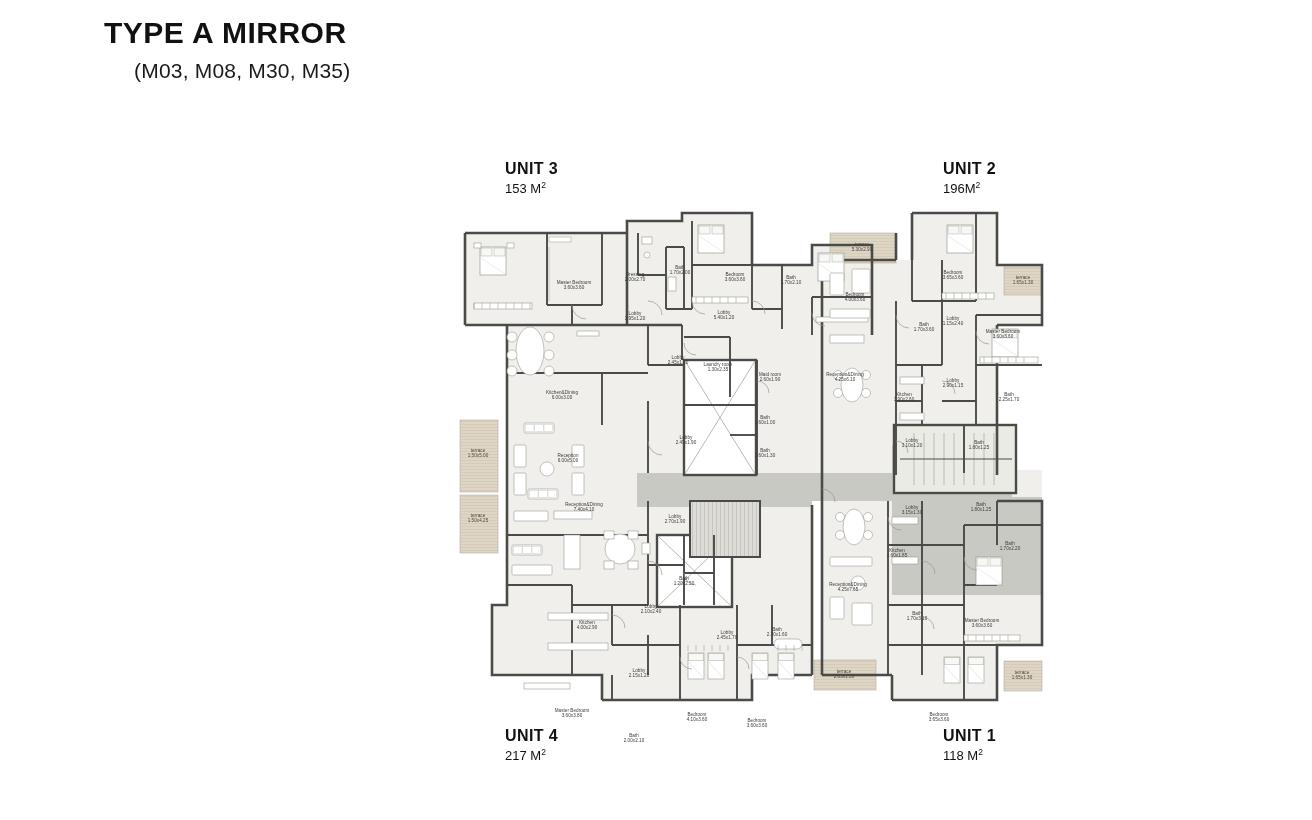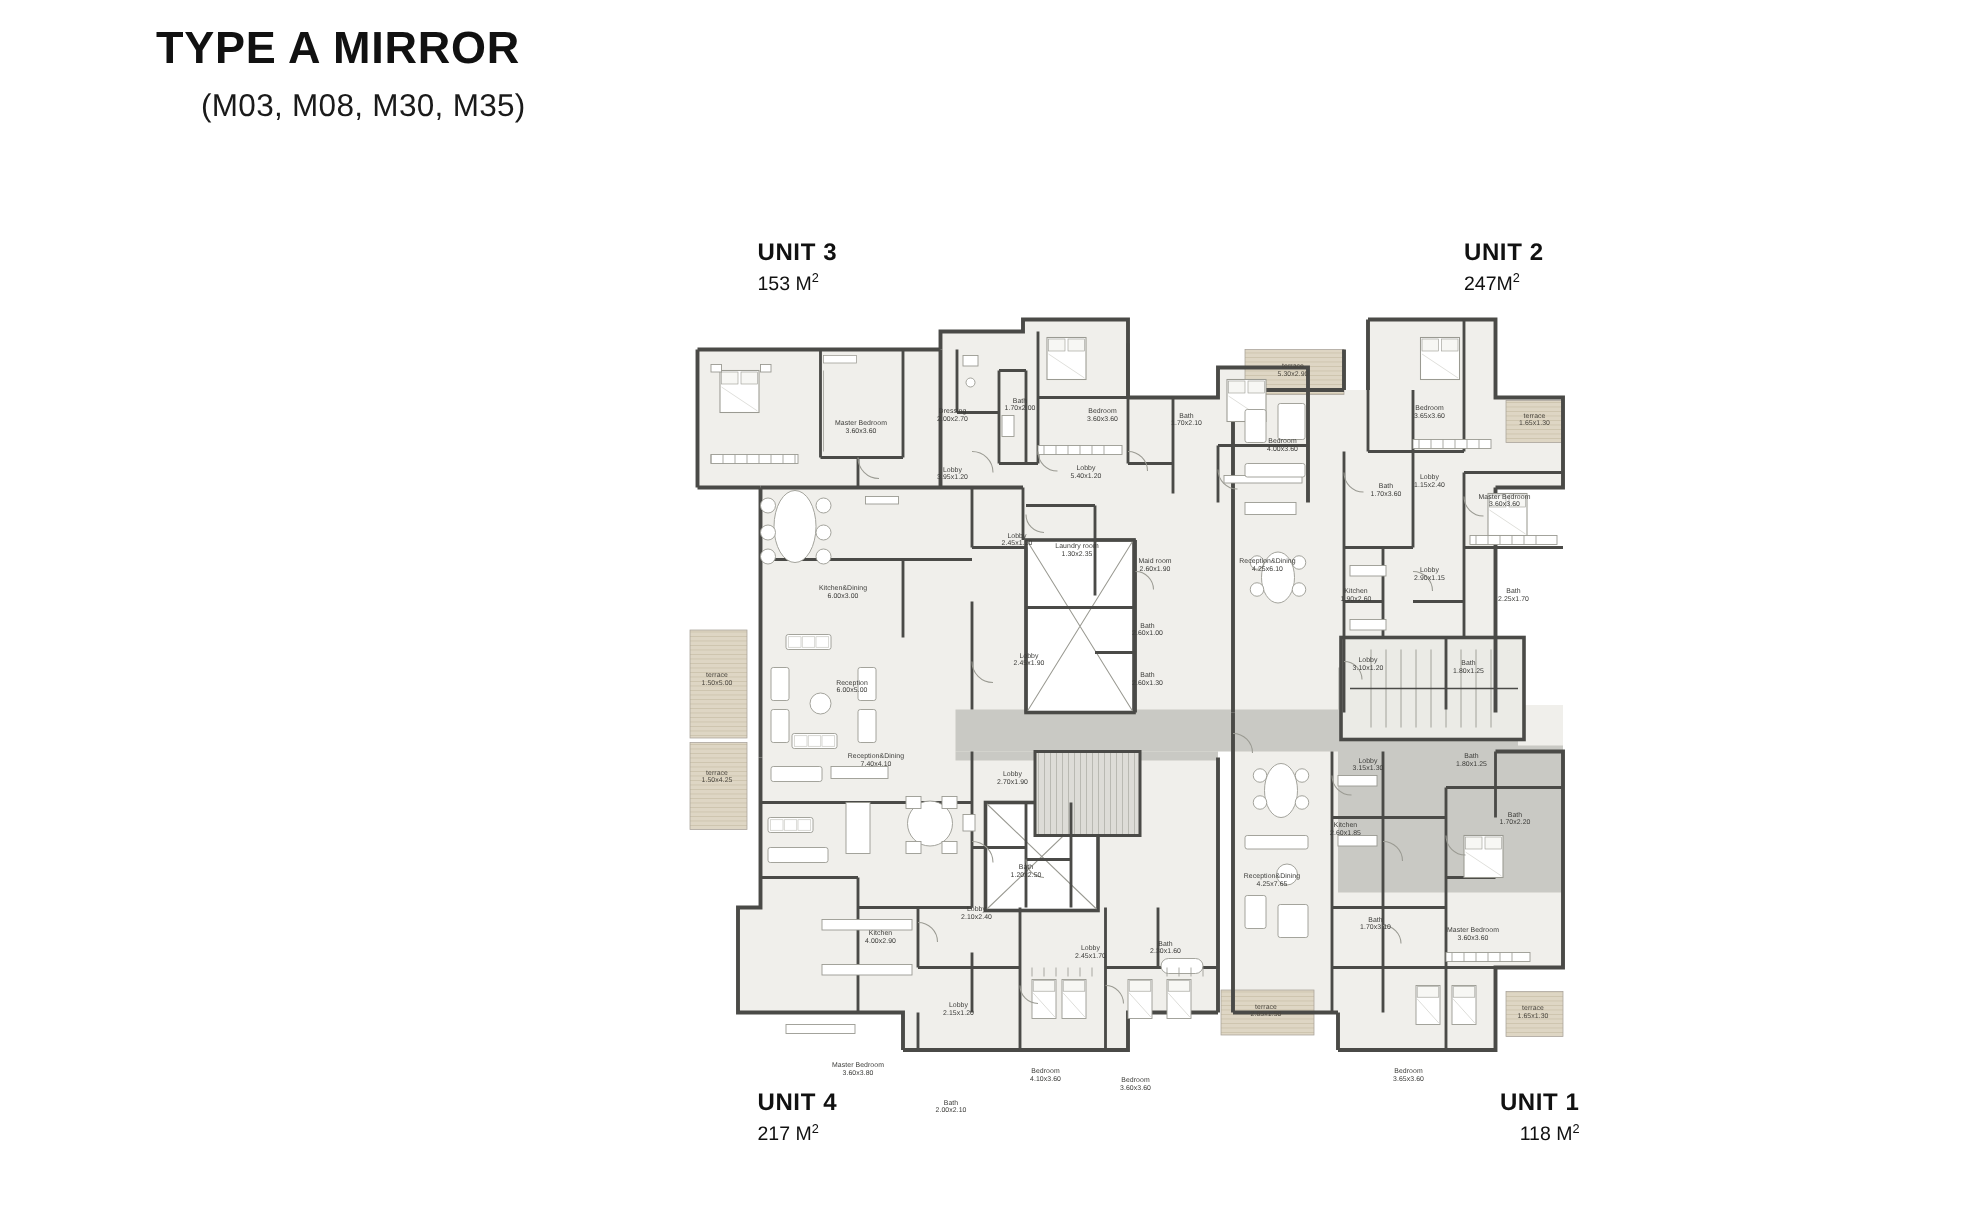--- a/index.html
+++ b/index.html
@@ -24,23 +24,23 @@
     font-weight:normal;letter-spacing:0.2px;
   }
 
   
   .unit-label{position:absolute;text-align:center;color:#111;}
   .unit-label .u-name{font-size:16px;font-weight:bold;letter-spacing:0.4px;display:block;}
   .unit-label .u-area{font-size:13px;display:block;margin-top:2px;}
   .unit-label .u-area sup{font-size:8.5px;vertical-align:super;}
 
   #unit3-label{left:505px;top:160px;width:110px;text-align:left;}
-  #unit2-label{left:943px;top:160px;width:110px;text-align:left;margin-left:33px;}
+  #unit2-label{left:943px;top:160px;width:110px;text-align:left;}
   #unit4-label{left:505px;top:727px;width:110px;text-align:left;}
-  #unit1-label{left:943px;top:727px;width:110px;text-align:right;}
+  #unit1-label{left:943px;top:727px;width:110px;text-align:left;}
 
   
   #plan-wrap{position:absolute;left:452px;top:205px;width:600px;height:500px;}
   #plan-svg{display:block;}
 
   
   .rlabel{
     position:absolute;
     font-family:"Liberation Sans", sans-serif;
     font-size:4.6px;
@@ -65,21 +65,21 @@
     <div class="main-title">TYPE A MIRROR</div>
     <div class="sub-title">(M03, M08, M30, M35)</div>
   </div>
 
   <div class="unit-label" id="unit3-label">
     <span class="u-name">UNIT 3</span>
     <span class="u-area"><span>153 M</span><sup>2</sup></span>
   </div>
   <div class="unit-label" id="unit2-label">
     <span class="u-name">UNIT 2</span>
-    <span class="u-area"><span>247M</span><sup>2</sup></span>
+    <span class="u-area"><span>196M</span><sup>2</sup></span>
   </div>
   <div class="unit-label" id="unit4-label">
     <span class="u-name">UNIT 4</span>
     <span class="u-area"><span>217 M</span><sup>2</sup></span>
   </div>
   <div class="unit-label" id="unit1-label">
     <span class="u-name">UNIT 1</span>
     <span class="u-area"><span>118 M</span><sup>2</sup></span>
   </div>
 

